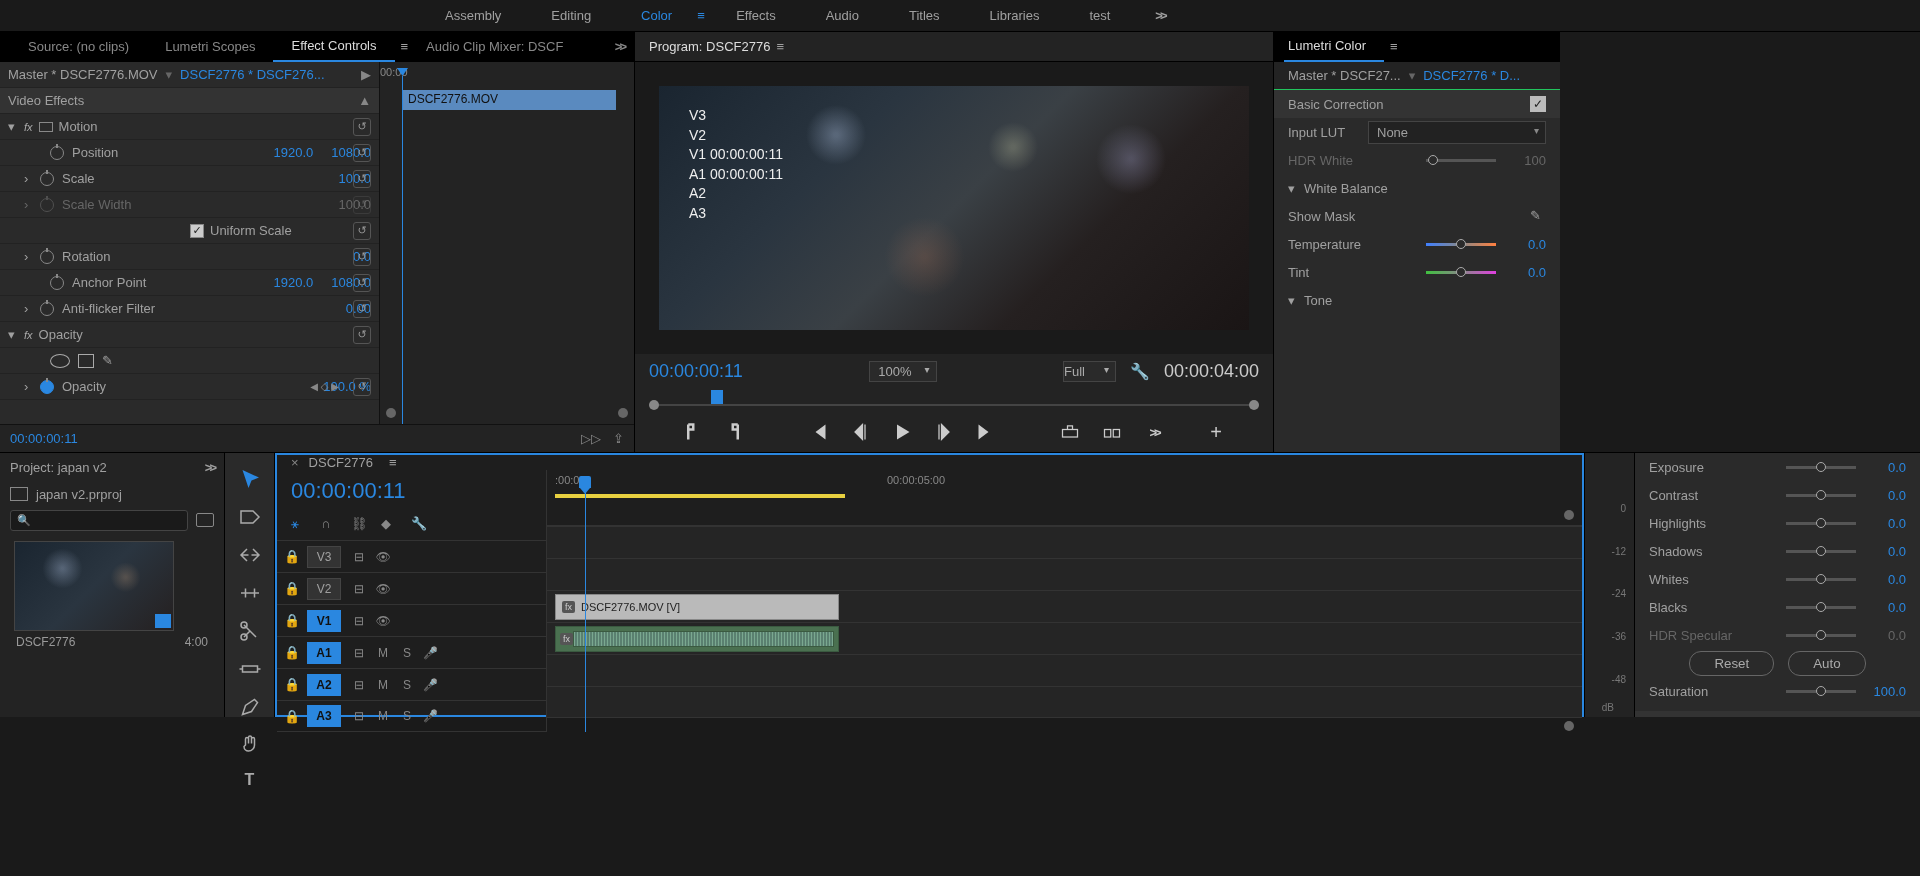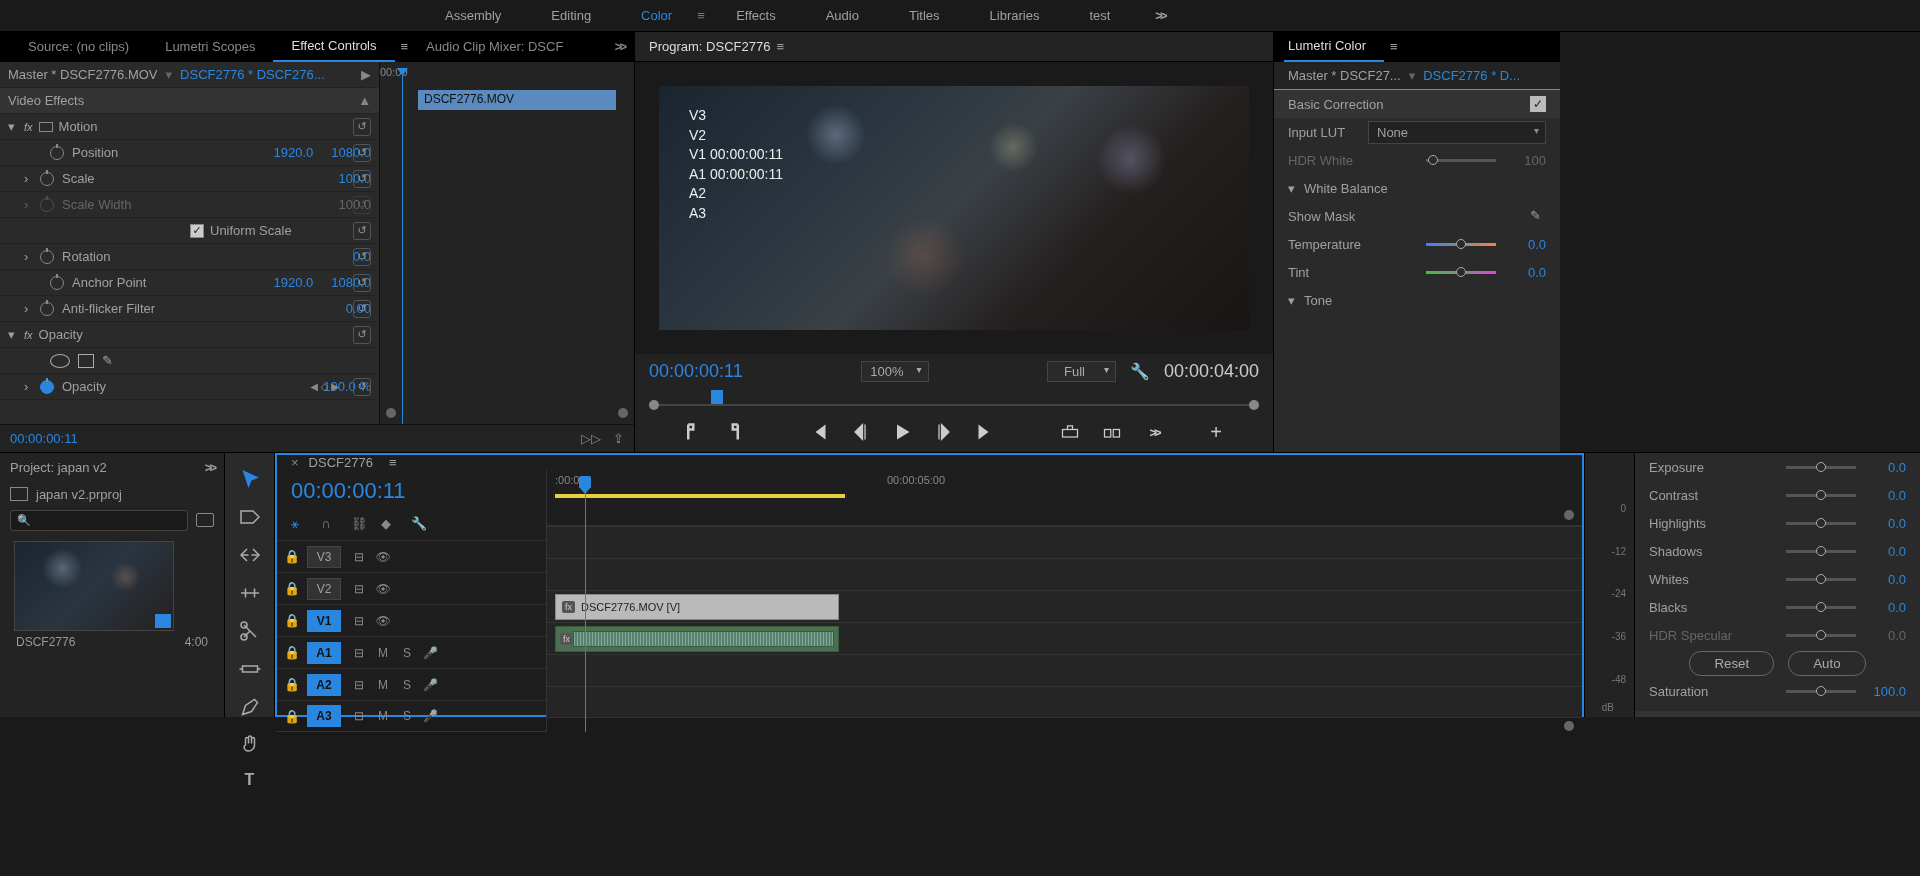--- a/index.html
+++ b/index.html
@@ -31,21 +31,21 @@
 .ec-indent2 { padding-left: 50px; }
 .twisty { width: 12px; display: inline-block; margin-right: 4px; cursor: pointer; }
 .fx-icon { font-style: italic; color: #aaa; margin-right: 6px; font-size: 11px; }
 .stopwatch { width: 14px; height: 14px; border: 1px solid #888; border-radius: 50%; margin-right: 8px; cursor: pointer; position: relative; display: inline-block; }
 .stopwatch::after { content: ''; position: absolute; width: 2px; height: 4px; background: #888; top: -3px; left: 5px; }
 .ec-value2 { color: #2a87e0; cursor: pointer; }
 .ec-values { margin-left: auto; display: flex; gap: 18px; }
 .ec-disabled { color: #666; }
 .reset-btn { position: absolute; right: 8px; width: 18px; height: 18px; border: 1px solid #555; border-radius: 3px; display: flex; align-items: center; justify-content: center; cursor: pointer; font-size: 11px; color: #999; }
 .checkbox { width: 14px; height: 14px; border: 1px solid #888; background: #ccc; display: inline-flex; align-items: center; justify-content: center; margin-right: 6px; color: #222; font-size: 11px; }
-.ec-timeline-clip { position: absolute; top: 28px; left: 22px; right: 18px; height: 20px; background: #5a8abf; color: #111; padding: 2px 6px; font-size: 12px; margin-left: 16px; }
+.ec-timeline-clip { position: absolute; top: 28px; left: 22px; right: 18px; height: 20px; background: #5a8abf; color: #111; padding: 2px 6px; font-size: 12px; }
 .ec-playhead { position: absolute; left: 22px; top: 14px; bottom: 0; width: 1px; background: #2a87e0; }
 .ec-playhead::before { content: ''; position: absolute; top: -8px; left: -5px; width: 11px; height: 8px; background: #2a87e0; clip-path: polygon(0 0, 100% 0, 50% 100%); }
 .ec-footer { height: 28px; display: flex; align-items: center; padding: 0 10px; background: #232323; border-top: 1px solid #111; }
 .ec-timecode { color: #2a87e0; }
 
 .program-header { height: 30px; display: flex; align-items: center; padding: 0 14px; background: #232323; border-bottom: 1px solid #000; }
 .program-title { color: #ddd; }
 .viewer { flex: 1; display: flex; align-items: center; justify-content: center; background: #1a1a1a; position: relative; }
 .viewer-content { width: 590px; height: 244px; background: linear-gradient(135deg, #1a2530 0%, #2a3540 30%, #3a4045 50%, #252020 70%, #1a1515 100%); position: relative; overflow: hidden; }
 .viewer-overlay { position: absolute; top: 20px; left: 30px; color: #eee; font-size: 14px; line-height: 1.4; }
@@ -288,21 +288,21 @@
           <div>A1 00:00:00:11</div>
           <div>A2</div>
           <div>A3</div>
         </div>
       </div>
     </div>
     <div class="viewer-info">
       <span class="viewer-tc">00:00:00:11</span>
       <span class="zoom-dd">100%</span>
       <div style="display:flex;align-items:center;gap:14px">
-        <span class="zoom-dd" style="padding:2px 30px 2px 16px">Full</span>
+        <span class="zoom-dd" style="padding:2px 30px 2px 0">Full</span>
         <span style="font-size:16px;cursor:pointer">🔧</span>
         <span style="color:#ccc;font-size:18px">00:00:04:00</span>
       </div>
     </div>
     <div class="scrubber">
       <div class="scrubber-marker"></div>
       <div class="scrubber-track"></div>
       <div class="scrubber-dot" style="left:14px"></div>
       <div class="scrubber-dot" style="right:14px"></div>
     </div>

